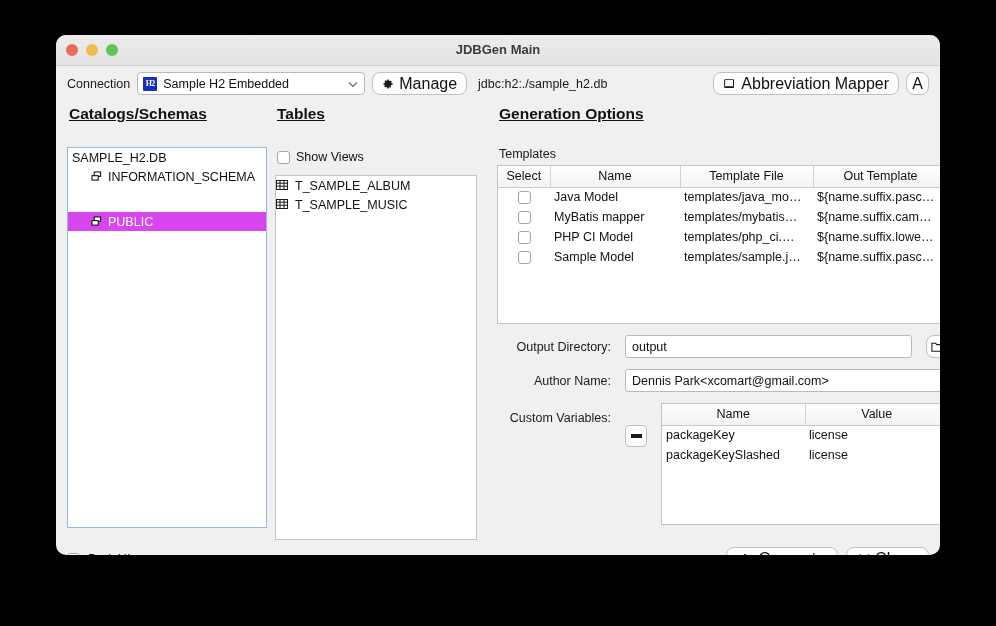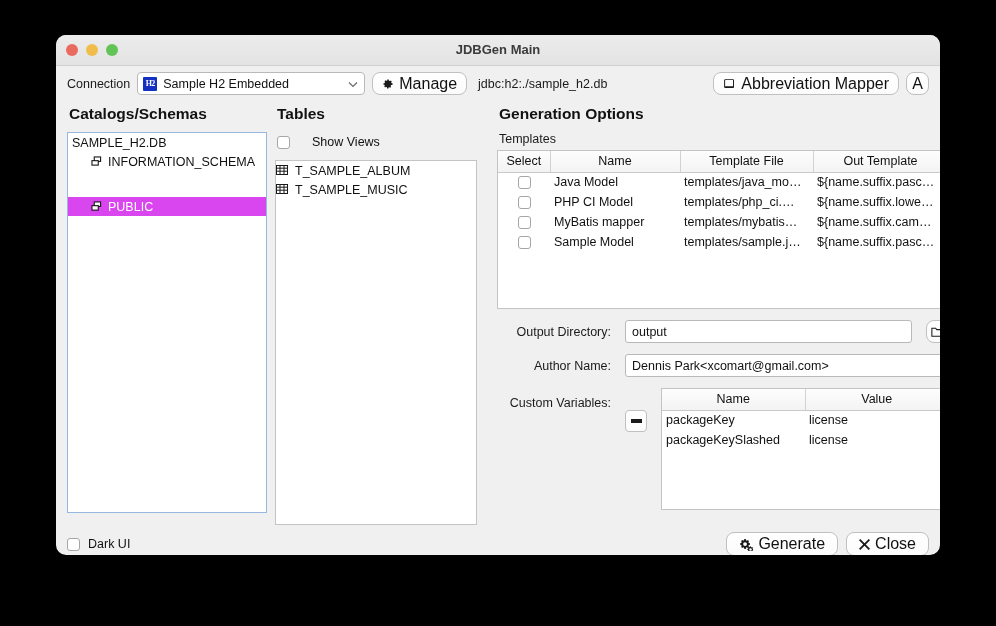--- a/index.html
+++ b/index.html
@@ -90,39 +90,40 @@
     display: flex;
     padding: 0 11px;
     gap: 0;
     position: relative;
   }
   .col-catalogs { width: 200px; flex: none; }
   .col-tables   { width: 210px; flex: none; padding-left: 8px;}
   .col-gen      { flex: 1; padding-left: 20px; }
   .sec-title {
     font-size: 15.5px; font-weight: bold; color: #111;
-    margin: 4px 0 9px 2px;
+    margin: 4px 0 24px 2px;
+    text-decoration: underline;
   }
   .listbox {
     background: #ffffff;
     height: 381px;
     overflow: hidden;
     font-size: 12.5px;
   }
   .listbox.focused { border: 1px solid #96b8e0; }
   .listbox.plain   { border: 1px solid #c4c4c4; }
   .tree-row {
     height: 19px; display: flex; align-items: center;
     padding-left: 4px; gap: 5px; color: #111;
   }
   .tree-row.child { padding-left: 22px; }
   .tree-row.sel { background: #d946ef; color: #ffffff; margin-top: 26px; }
   .ico { width: 13px; height: 13px; flex: none; }
   .chk-row {
-    display: flex; align-items: center; gap: 22px;
+    display: flex; align-items: center; gap: 6px;
     height: 20px; margin: 2px 0 8px 2px;
     font-size: 12.5px; color: #111;
   }
   .cbox {
     width: 13px; height: 13px; flex: none;
     border: 1px solid #a6a6a6; border-radius: 3px;
     background: #ffffff;
   }
   .tables-list { height: 365px; }
   .trow {
@@ -337,30 +338,30 @@
           <tbody>
             <tr>
               <td class="c-sel"><span class="cbox"></span></td>
               <td>Java Model</td>
               <td>templates/java_mo…</td>
               <td>${name.suffix.pasc…</td>
               <td></td>
             </tr>
             <tr>
               <td class="c-sel"><span class="cbox"></span></td>
-              <td>PHP CI Model</td>
-              <td>templates/php_ci.…</td>
-              <td>${name.suffix.lowe…</td>
+              <td>MyBatis mapper</td>
+              <td>templates/mybatis…</td>
+              <td>${name.suffix.cam…</td>
               <td></td>
             </tr>
             <tr>
               <td class="c-sel"><span class="cbox"></span></td>
-              <td>MyBatis mapper</td>
-              <td>templates/mybatis…</td>
-              <td>${name.suffix.cam…</td>
+              <td>PHP CI Model</td>
+              <td>templates/php_ci.…</td>
+              <td>${name.suffix.lowe…</td>
               <td></td>
             </tr>
             <tr>
               <td class="c-sel"><span class="cbox"></span></td>
               <td>Sample Model</td>
               <td>templates/sample.j…</td>
               <td>${name.suffix.pasc…</td>
               <td></td>
             </tr>
           </tbody>

